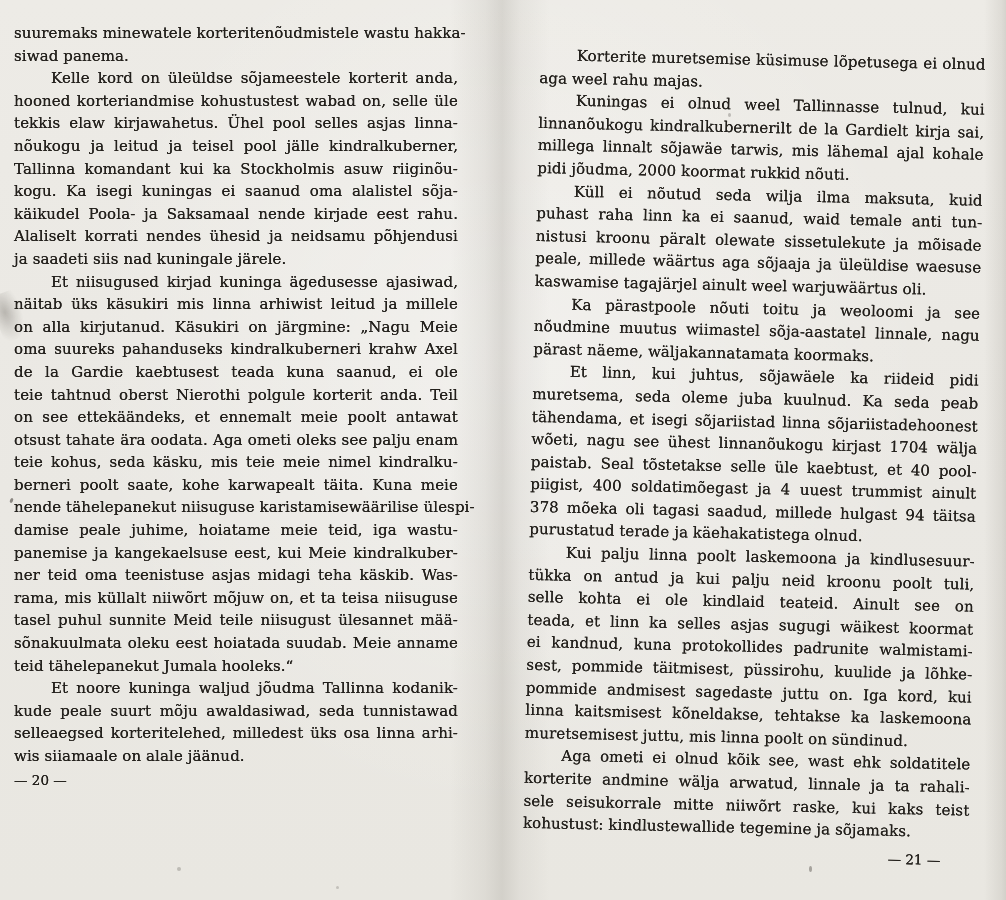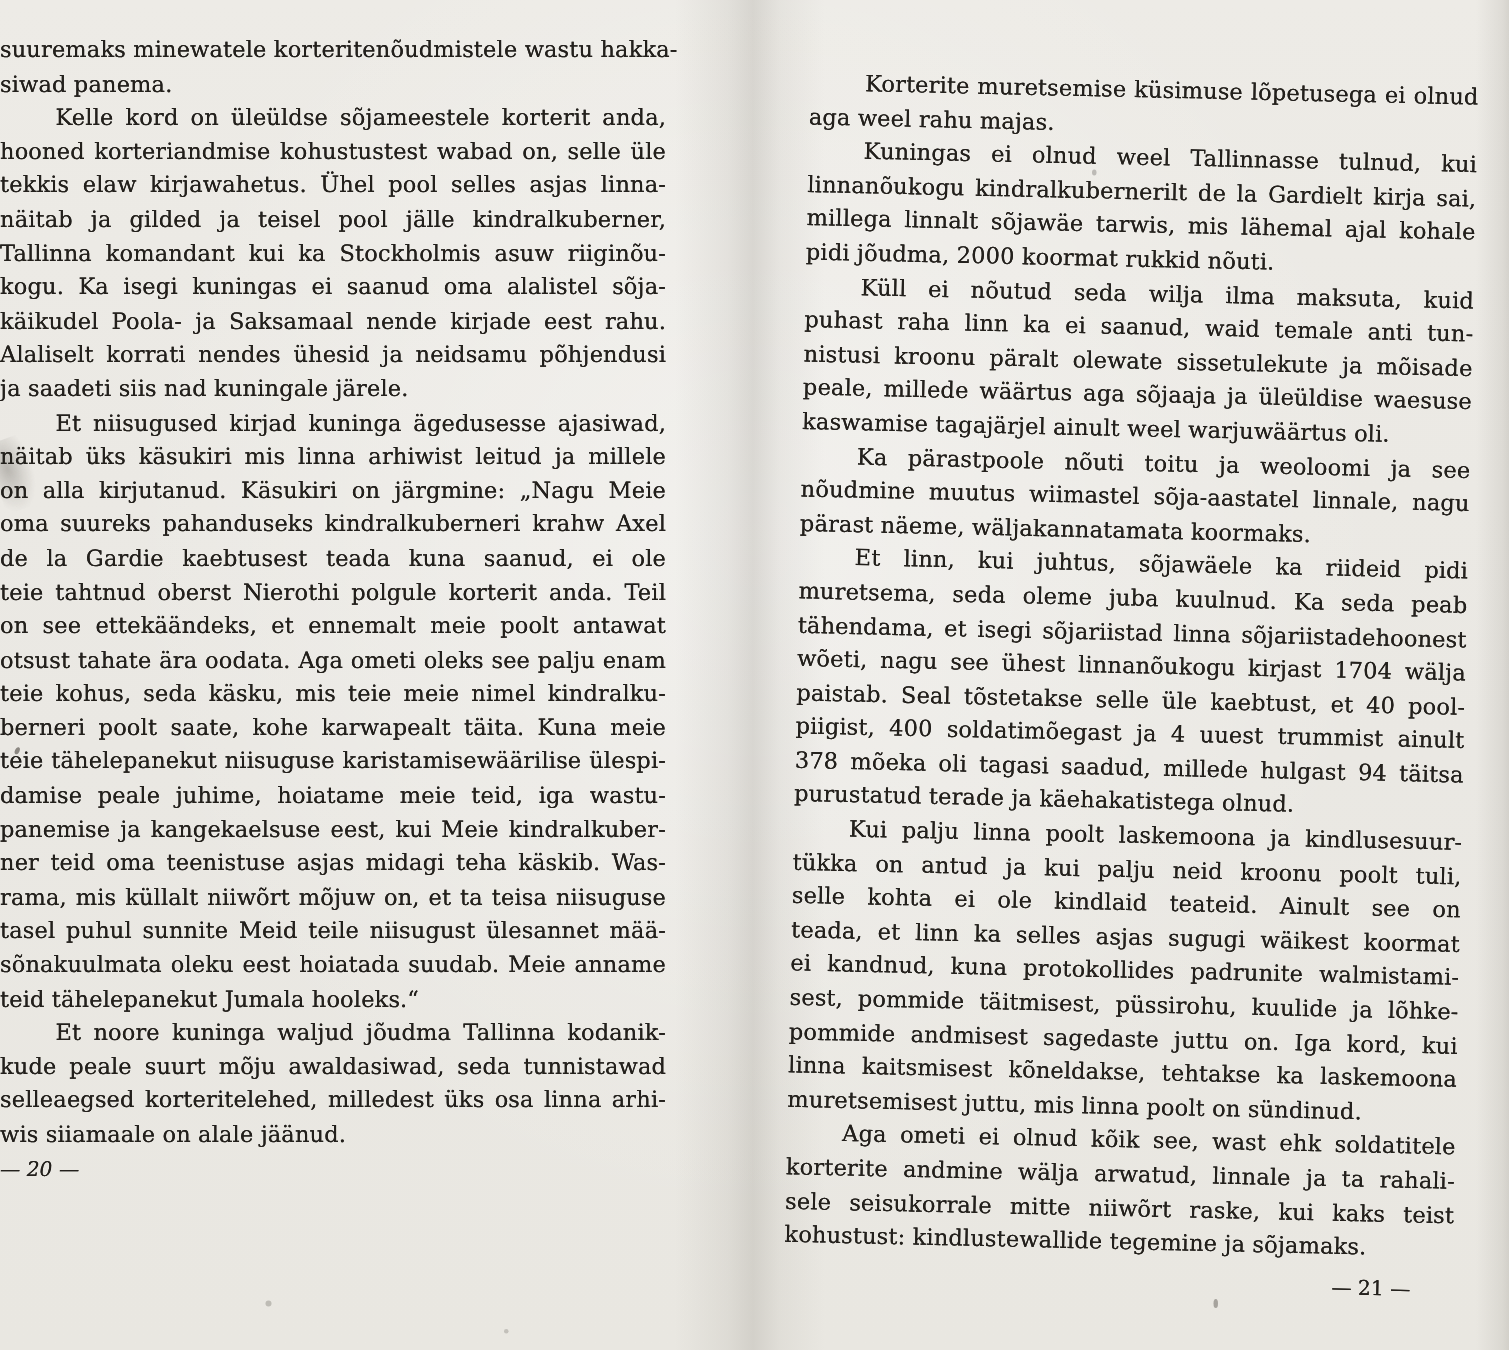--- a/index.html
+++ b/index.html
@@ -39,39 +39,39 @@
     transform:rotate(-20deg);
   }
   .speck{position:absolute;border-radius:50%;background:rgba(60,55,50,0.55);}
   .speck.s1{left:10px;top:498px;width:3px;height:5px;transform:rotate(25deg);}
   .speck.s2{left:177px;top:867px;width:4px;height:4px;opacity:.45;}
   .speck.s3{left:336px;top:886px;width:3px;height:3px;opacity:.4;}
   .speck.s4{left:809px;top:866px;width:3px;height:6px;opacity:.7;}
   .speck.s5{left:728px;top:113px;width:3px;height:4px;opacity:.5;}
 
   .page{position:absolute;color:var(--ink);}
-  .page-left{left:0;top:22px;width:444px;}
+  .page-left{left:14px;top:22px;width:444px;}
   .page-right{left:540px;top:44px;width:446px;transform:rotate(1.25deg);transform-origin:0 0;}
 
   .text-block{width:100%;}
   .line{
     font-size:15px;line-height:22.6px;height:22.6px;
     white-space:nowrap;
     text-align:justify;text-align-last:justify;
     text-shadow:0 0 0.3px currentColor;
     letter-spacing:0.1px;
   }
   .line.indent{padding-left:37px;}
   .line.last{text-align-last:left;white-space:normal;}
 
   .page-number{
     font-size:13.5px;line-height:18px;margin-top:3px;
     text-shadow:0 0 0.3px currentColor;
   }
-  .page-number-left{text-align:left;font-style:italic;}
+  .page-number-left{text-align:left;}
   .page-number-right{text-align:right;margin-top:7px;padding-right:28px;}
 </style>
 </head>
 <body>
 
 <div class="scan">
   <div class="gutter-shadow"></div>
   <div class="edge-right"></div>
   <div class="smudge"></div>
   <div class="speck s1"></div>
@@ -80,37 +80,37 @@
   <div class="speck s4"></div>
   <div class="speck s5"></div>
 
   <div class="page page-left">
     <div class="text-block">
         <div class="line">suuremaks minewatele korteritenõudmistele wastu hakka-</div>
         <div class="line last">siwad panema.</div>
         <div class="line indent">Kelle kord on üleüldse sõjameestele korterit anda,</div>
         <div class="line">hooned korteriandmise kohustustest wabad on, selle üle</div>
         <div class="line">tekkis elaw kirjawahetus.  Ühel pool selles asjas linna-</div>
-        <div class="line">näitab ja gilded ja teisel pool jälle kindralkuberner,</div>
+        <div class="line">nõukogu ja leitud ja teisel pool jälle kindralkuberner,</div>
         <div class="line">Tallinna komandant kui ka Stockholmis asuw riiginõu-</div>
         <div class="line">kogu.  Ka isegi kuningas ei saanud oma alalistel sõja-</div>
         <div class="line">käikudel Poola- ja Saksamaal nende kirjade eest rahu.</div>
         <div class="line">Alaliselt korrati nendes ühesid ja neidsamu põhjendusi</div>
         <div class="line last">ja saadeti siis nad kuningale järele.</div>
         <div class="line indent">Et niisugused kirjad kuninga ägedusesse ajasiwad,</div>
         <div class="line">näitab üks käsukiri  mis linna arhiwist  leitud ja millele</div>
         <div class="line">on alla kirjutanud.  Käsukiri on järgmine:  „Nagu Meie</div>
         <div class="line">oma suureks pahanduseks kindralkuberneri krahw Axel</div>
         <div class="line">de la Gardie kaebtusest teada kuna saanud, ei ole</div>
         <div class="line">teie tahtnud oberst Nierothi polgule korterit anda. Teil</div>
         <div class="line">on see ettekäändeks, et ennemalt meie poolt antawat</div>
         <div class="line">otsust tahate ära oodata. Aga ometi oleks see palju enam</div>
         <div class="line">teie kohus, seda käsku, mis teie meie nimel kindralku-</div>
         <div class="line">berneri poolt saate, kohe karwapealt täita.  Kuna meie</div>
-        <div class="line">teie tähelepanekut niisuguse karistamisewäärilise ülespi-</div>
+        <div class="line">nende tähelepanekut niisuguse karistamisewäärilise ülespi-</div>
         <div class="line">damise peale juhime, hoiatame meie teid, iga wastu-</div>
         <div class="line">panemise ja kangekaelsuse eest, kui Meie kindralkuber-</div>
         <div class="line">ner teid oma teenistuse asjas midagi teha käskib.  Was-</div>
         <div class="line">rama, mis küllalt niiwõrt mõjuw on, et ta teisa niisuguse</div>
         <div class="line">tasel puhul sunnite Meid teile niisugust ülesannet mää-</div>
         <div class="line">sõnakuulmata oleku eest hoiatada suudab.  Meie anname</div>
         <div class="line last">teid tähelepanekut Jumala hooleks.“</div>
         <div class="line indent">Et noore kuninga waljud jõudma Tallinna kodanik-</div>
         <div class="line">kude peale suurt mõju awaldasiwad, seda tunnistawad</div>
         <div class="line">selleaegsed korteritelehed, milledest üks osa linna arhi-</div>

